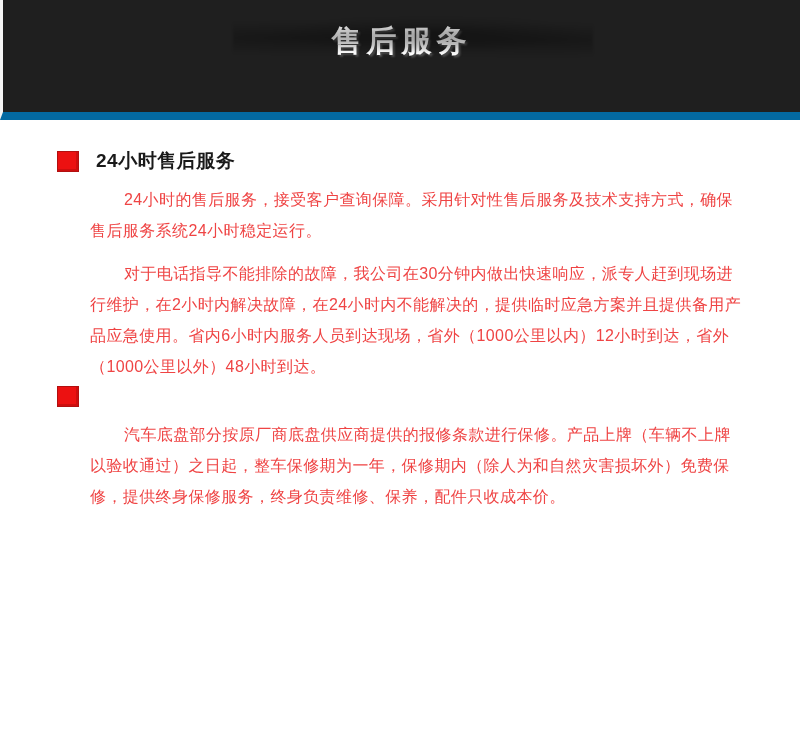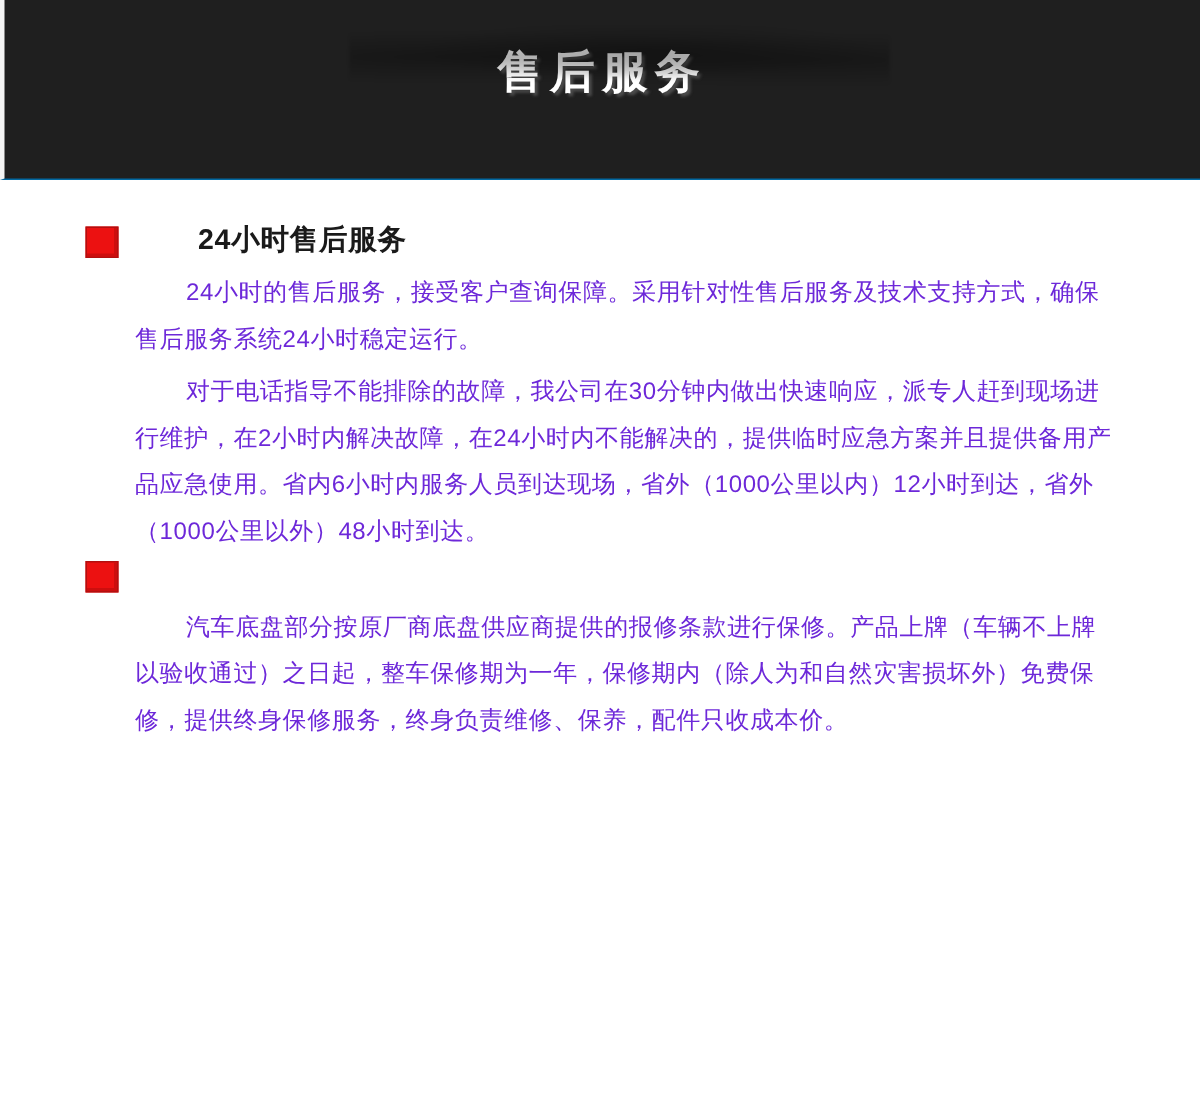--- a/index.html
+++ b/index.html
@@ -14,21 +14,21 @@
     height: 741px;
     background: #ffffff;
     overflow: hidden;
   }
   
   .band {
     position: relative;
     height: 120px;
     background: #1f1f1f;
     border-left: 3px solid #f5f5f5;
-    border-bottom: 1px solid #0369a1;
+    border-bottom: 8px solid #0369a1;
     display: flex;
     align-items: flex-end;
     justify-content: center;
     box-sizing: border-box;
     padding-bottom: 30px;
   }
   .band-title {
     color: #ffffff;
     font-size: 30px;
     font-weight: bold;
@@ -54,46 +54,45 @@
   
   .content {
     box-sizing: border-box;
     padding: 30px 53px 0 57px;
   }
   .section + .section { margin-top: 4px; }
   .section-header {
     display: flex;
     align-items: center;
     margin: 0 0 8px 0;
-    gap: 36px;
   }
   .bullet {
     width: 22px;
     height: 21px;
     background: #ec1111;
     border: 1px solid #b30f0f;
     box-shadow: inset -2px -2px 0 rgba(150,10,10,0.35);
     box-sizing: border-box;
     flex: 0 0 auto;
     margin-right: 17px;
   }
   .section-heading {
     margin: 0;
     font-size: 19px;
     line-height: 22px;
     font-weight: bold;
     color: #1a1a1a;
     letter-spacing: 0.5px;
   }
   .para {
-    margin: 0 0 0 33px;
+    margin: 12px 0 0 33px;
     width: 657px;
     font-size: 16px;
     line-height: 31px;
-    color: #6d28d9;
+    color: #ef4444;
     text-indent: 34px;
     letter-spacing: 0.4px;
     text-align: left;
     word-break: break-all;
   }
 </style>
 </head>
 <body>
 
 <div class="page">

